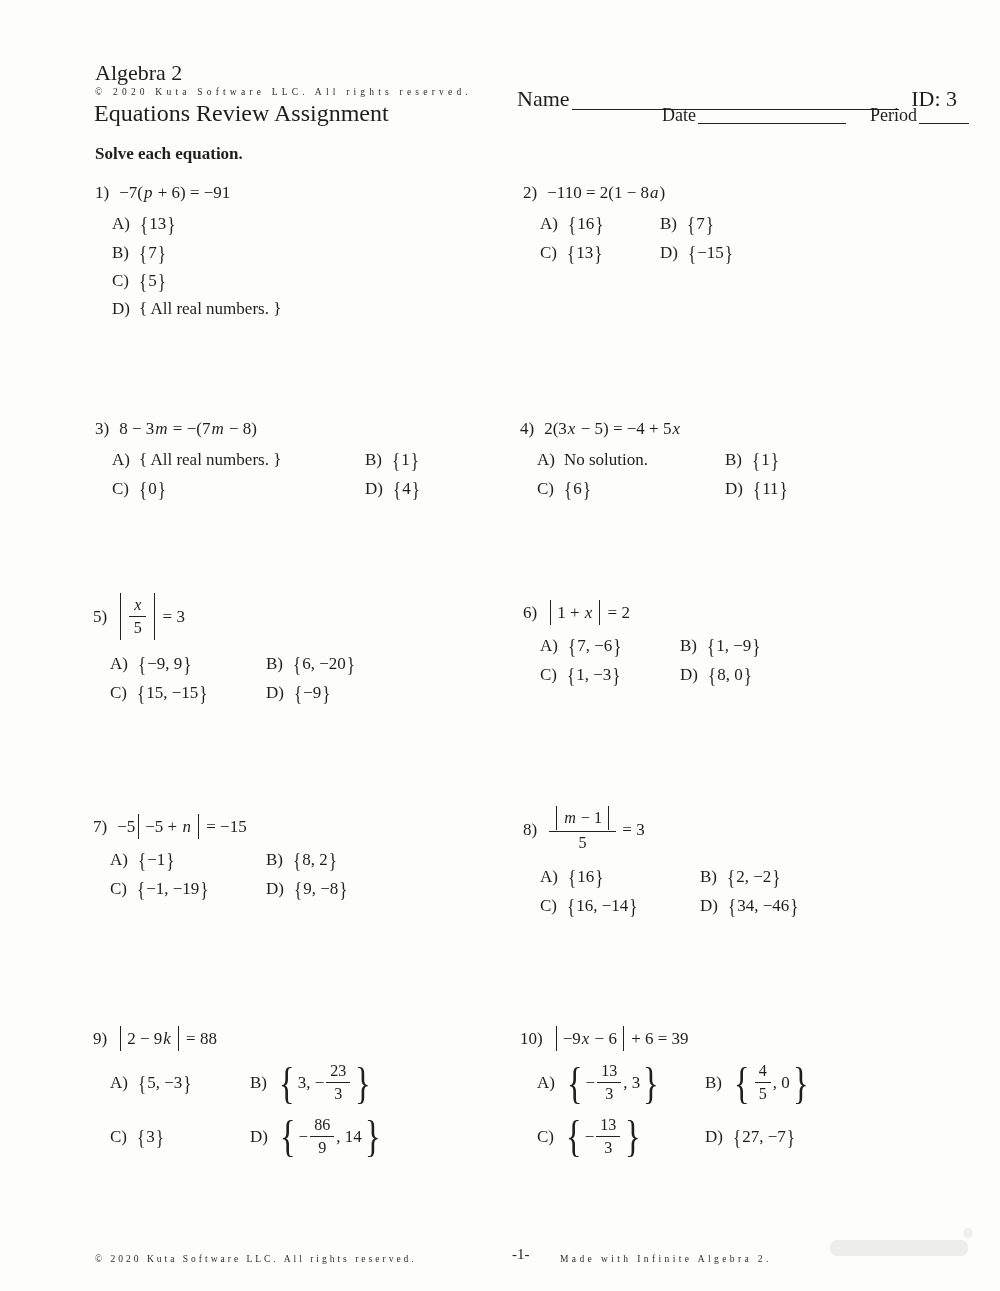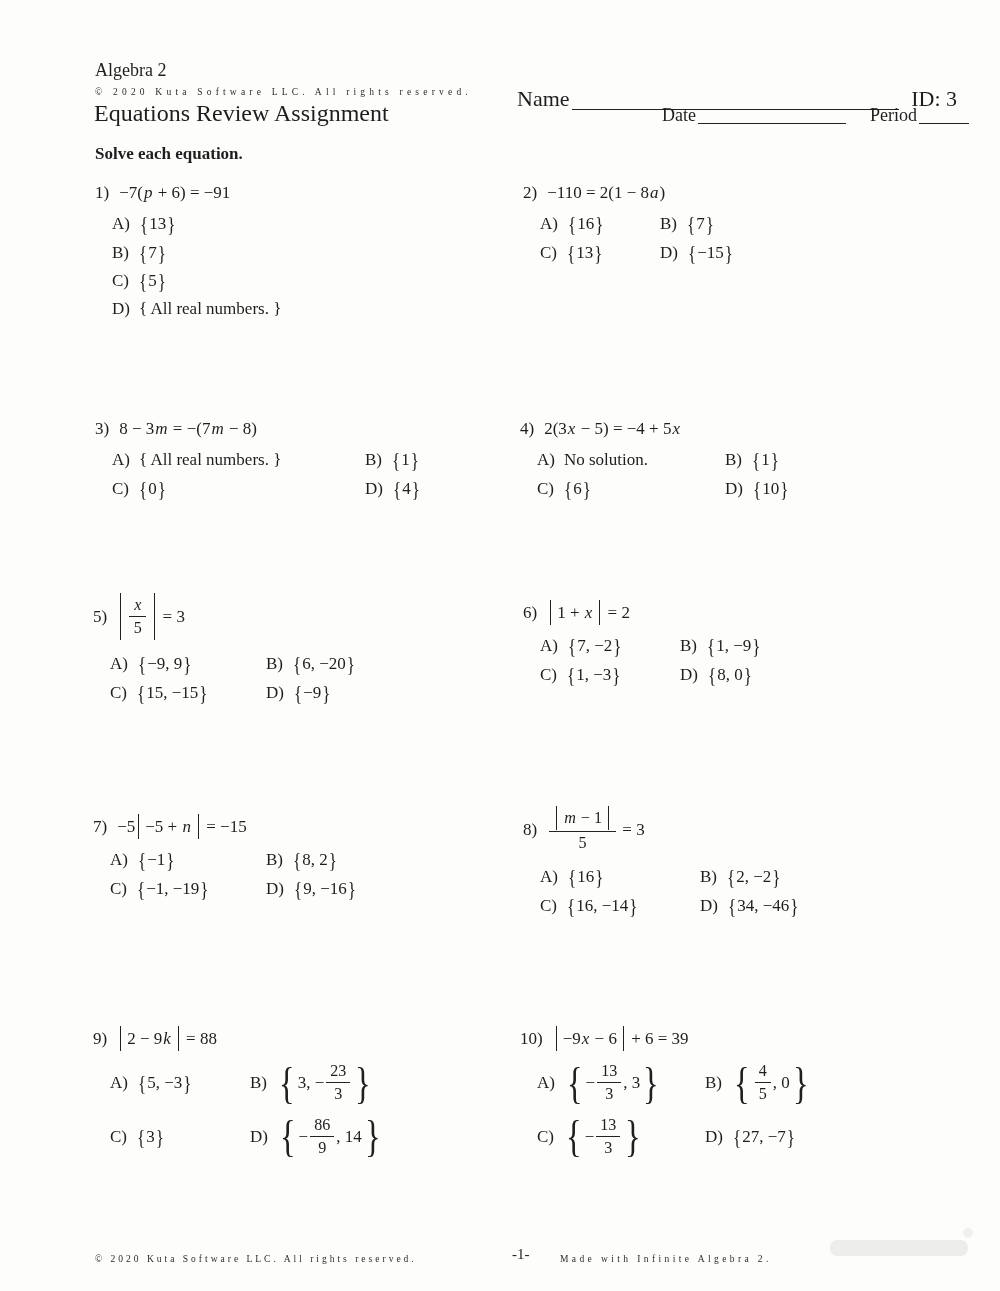--- a/index.html
+++ b/index.html
@@ -2,21 +2,21 @@
 <html><head>
 <meta charset="utf-8">
 <style>
   html,body{margin:0;padding:0;background:#e9e9e9;}
   .page{
     position:relative;width:1000px;height:1291px;margin:0 auto;
     background:#fdfdfc;color:#1e1e1e;overflow:hidden;
     font-family:"Liberation Serif","DejaVu Serif",serif;
   }
   
-  .course{position:absolute;left:95px;top:60px;font-size:18px;}
+  .course{position:absolute;left:95px;top:60px;font-size:22px;}
   .hdr-copy{position:absolute;left:95px;top:87px;font-size:9.5px;letter-spacing:4.2px;color:#2b2b2b;white-space:nowrap;}
   .doc-title{position:absolute;left:94px;top:100px;font-size:24px;text-align:right;}
   .name-row{position:absolute;left:517px;top:58px;width:440px;display:flex;align-items:flex-end;font-size:22px;}
   .name-row .blank{width:343px;border-bottom:1.3px solid #222;margin:0 0 2px 2px;height:1px;}
   .name-row .id{margin-left:12px;white-space:nowrap;margin-top:28px;}
   .date-row{position:absolute;left:662px;top:105px;display:flex;align-items:flex-end;font-size:18px;}
   .date-row .blank-date{width:148px;border-bottom:1.3px solid #222;margin:0 0 2px 2px;height:1px;}
   .date-row .period{margin-left:24px;}
   .date-row .blank-period{width:50px;border-bottom:1.3px solid #222;margin:0 0 2px 2px;height:1px;}
   .instructions{position:absolute;left:95px;top:144px;font-size:17px;font-weight:bold;text-align:right;}
@@ -240,21 +240,21 @@
           <span class="mrow">
             <span class="brace">{</span>
             <span class="mtext">6</span>
             <span class="brace">}</span>
           </span>
         </div>
       <div class="choice">
           <span class="choice-label">D)</span>
           <span class="mrow">
             <span class="brace">{</span>
-            <span class="mtext">10</span>
+            <span class="mtext">11</span>
             <span class="brace">}</span>
           </span>
         </div>
     </div>
   </div>
 
   <div class="q" id="q5">
     <div class="eq-row">
       <span class="q-num">5)</span>
       <span class="mrow">
@@ -304,21 +304,21 @@
       <span class="mrow">
           <span class="abs"><span class="mtext">1 + </span><span class="mvar">x</span></span>
           <span class="mtext"> = 2</span>
         </span>
     </div>
     <div class="choices">
       <div class="choice">
           <span class="choice-label">A)</span>
           <span class="mrow">
             <span class="brace">{</span>
-            <span class="mtext">7, −2</span>
+            <span class="mtext">7, −6</span>
             <span class="brace">}</span>
           </span>
         </div>
       <div class="choice">
           <span class="choice-label">B)</span>
           <span class="mrow">
             <span class="brace">{</span>
             <span class="mtext">1, −9</span>
             <span class="brace">}</span>
           </span>
@@ -373,21 +373,21 @@
           <span class="mrow">
             <span class="brace">{</span>
             <span class="mtext">−1, −19</span>
             <span class="brace">}</span>
           </span>
         </div>
       <div class="choice">
           <span class="choice-label">D)</span>
           <span class="mrow">
             <span class="brace">{</span>
-            <span class="mtext">9, −16</span>
+            <span class="mtext">9, −8</span>
             <span class="brace">}</span>
           </span>
         </div>
     </div>
   </div>
 
   <div class="q" id="q8">
     <div class="eq-row">
       <span class="q-num">8)</span>
       <span class="mrow">

